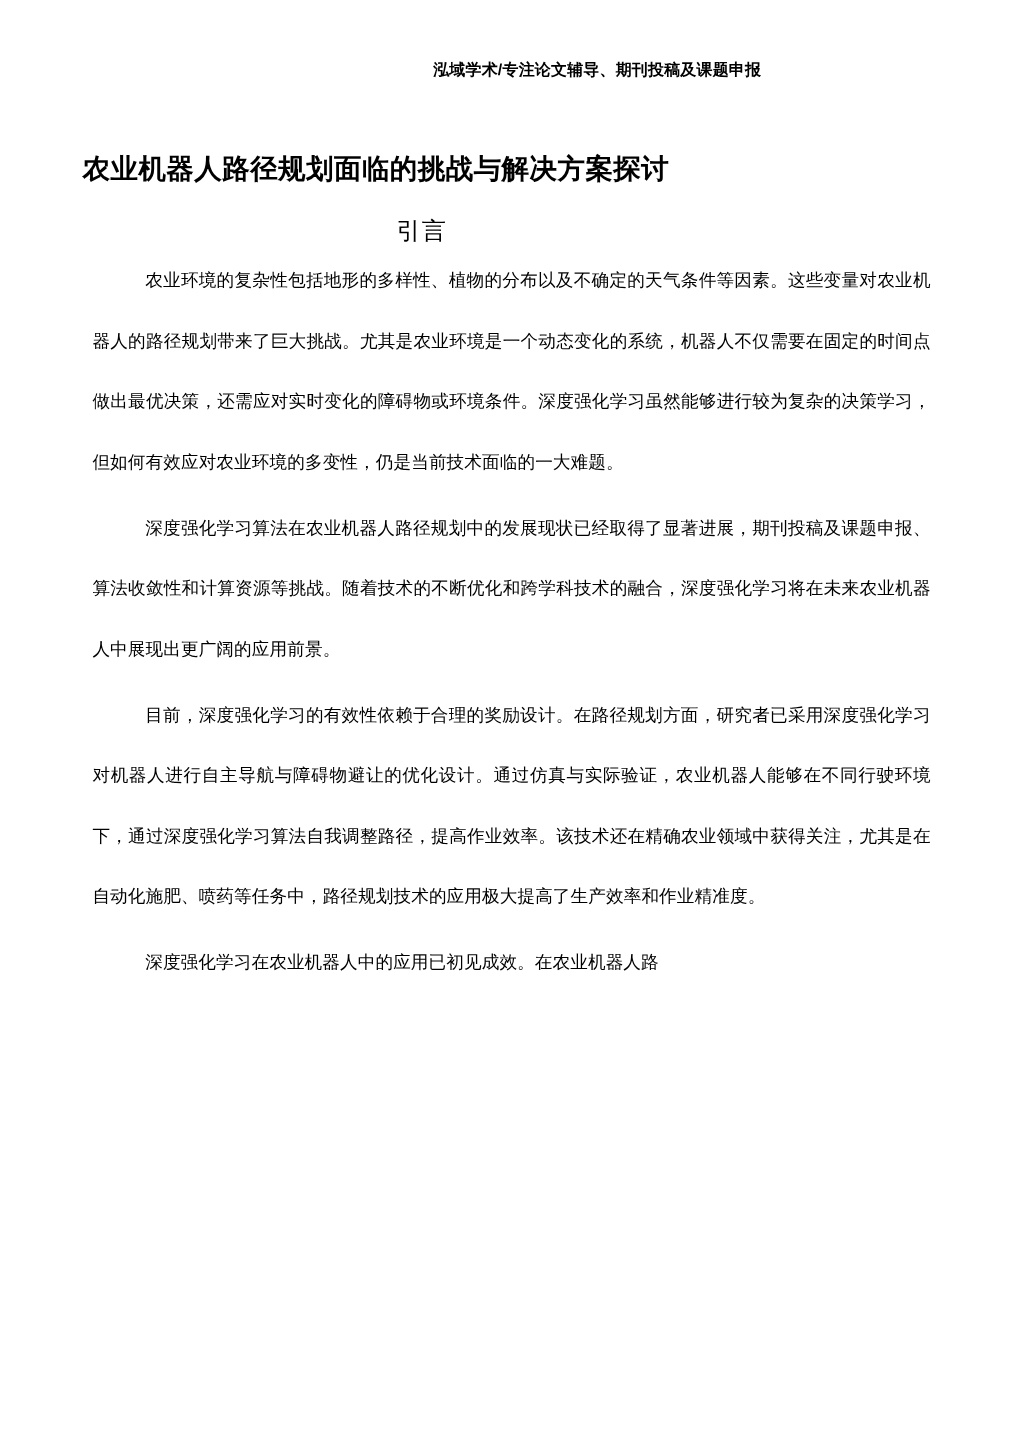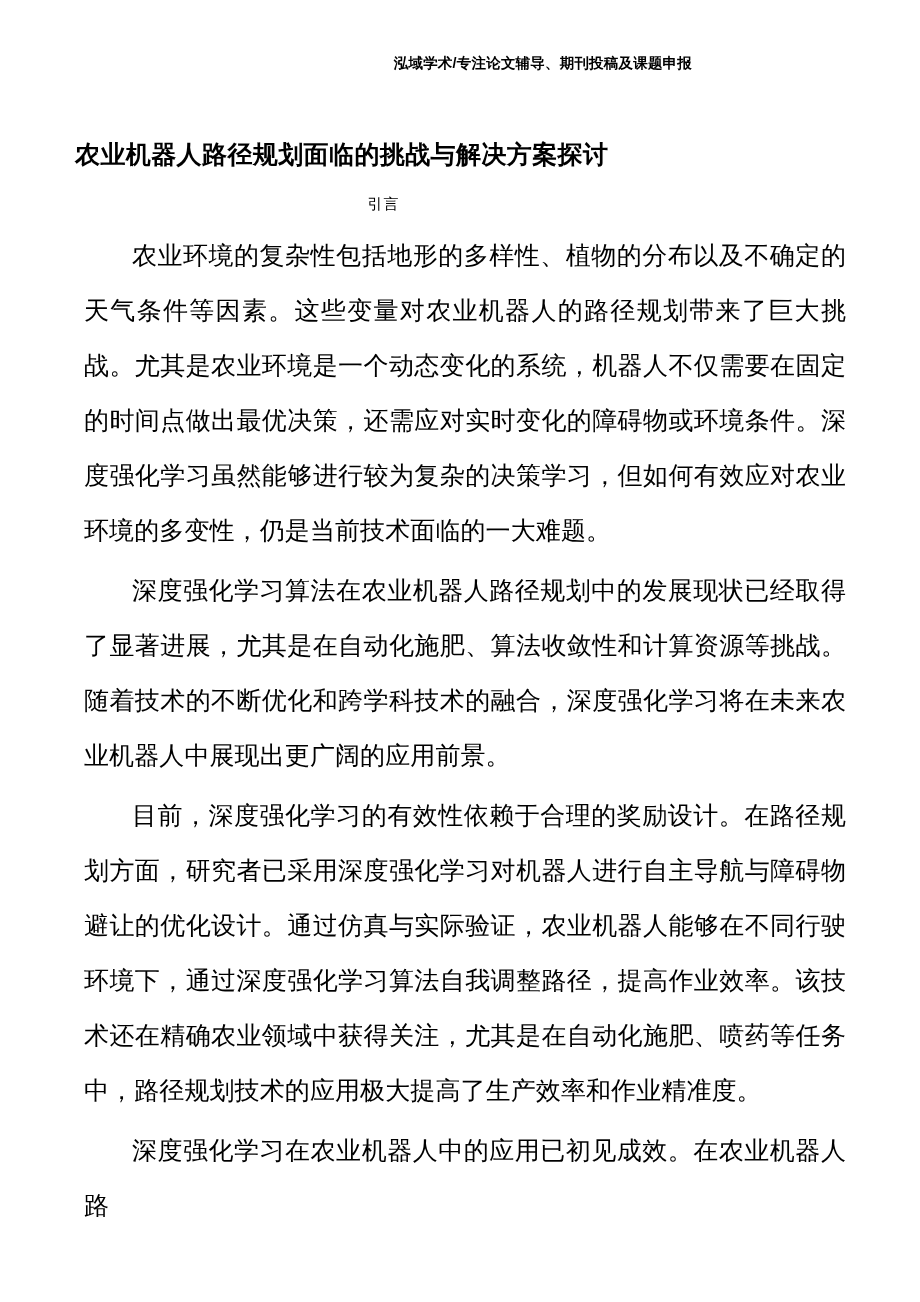--- a/index.html
+++ b/index.html
@@ -53,37 +53,37 @@
 
   
   .section-heading {
     position: absolute;
     top: 176px;
     left: 75px;
     right: 76px;
     text-align: center;
     font-family: "Liberation Sans", "DejaVu Sans", sans-serif;
     font-weight: normal;
-    font-size: 15px;
+    font-size: 22px;
     line-height: 32px;
     letter-spacing: 1px;
   }
 
   
   .body-block {
     position: absolute;
     top: 228px;
     left: 84px;
     width: 762px;
   }
 
   .para {
     margin: 0 0 0 0;
     font-family: "Liberation Serif", "DejaVu Serif", serif;
-    font-size: 25px;
+    font-size: 16px;
     line-height: 55px;
     text-align: justify;
     text-justify: inter-character;
     text-indent: 48px;
     letter-spacing: 0.1px;
     word-break: break-all;
   }
   .para + .para {
     margin-top: 5px;
   }
@@ -107,19 +107,19 @@
 <div class="page">
 
   <div class="running-header">泓域学术/专注论文辅导、期刊投稿及课题申报</div>
 
   <h1 class="doc-title">农业机器人路径规划面临的挑战与解决方案探讨</h1>
 
   <h2 class="section-heading">引言</h2>
 
   <div class="body-block">
     <p class="para">农业环境的复杂性包括地形的多样性、植物的分布以及不确定的天气条件等因素。这些变量对农业机器人的路径规划带来了巨大挑战。尤其是农业环境是一个动态变化的系统，机器人不仅需要在固定的时间点做出最优决策，还需应对实时变化的障碍物或环境条件。深度强化学习虽然能够进行较为复杂的决策学习，但如何有效应对农业环境的多变性，仍是当前技术面临的一大难题。</p>
-    <p class="para">深度强化学习算法在农业机器人路径规划中的发展现状已经取得了显著进展，尤其是在自动化施肥、算法收敛性和计算资源等挑战。随着技术的不断优化和跨学科技术的融合，深度强化学习将在未来农业机器人中展现出更广阔的应用前景。</p>
+    <p class="para">深度强化学习算法在农业机器人路径规划中的发展现状已经取得了显著进展，期刊投稿及课题申报、算法收敛性和计算资源等挑战。随着技术的不断优化和跨学科技术的融合，深度强化学习将在未来农业机器人中展现出更广阔的应用前景。</p>
     <p class="para">目前，深度强化学习的有效性依赖于合理的奖励设计。在路径规划方面，研究者已采用深度强化学习对机器人进行自主导航与障碍物避让的优化设计。通过仿真与实际验证，农业机器人能够在不同行驶环境下，通过深度强化学习算法自我调整路径，提高作业效率。该技术还在精确农业领域中获得关注，尤其是在自动化施肥、喷药等任务中，路径规划技术的应用极大提高了生产效率和作业精准度。</p>
     <p class="para">深度强化学习在农业机器人中的应用已初见成效。在农业机器人路</p>
   </div>
 
 
 </div>
 
 </body></html>

